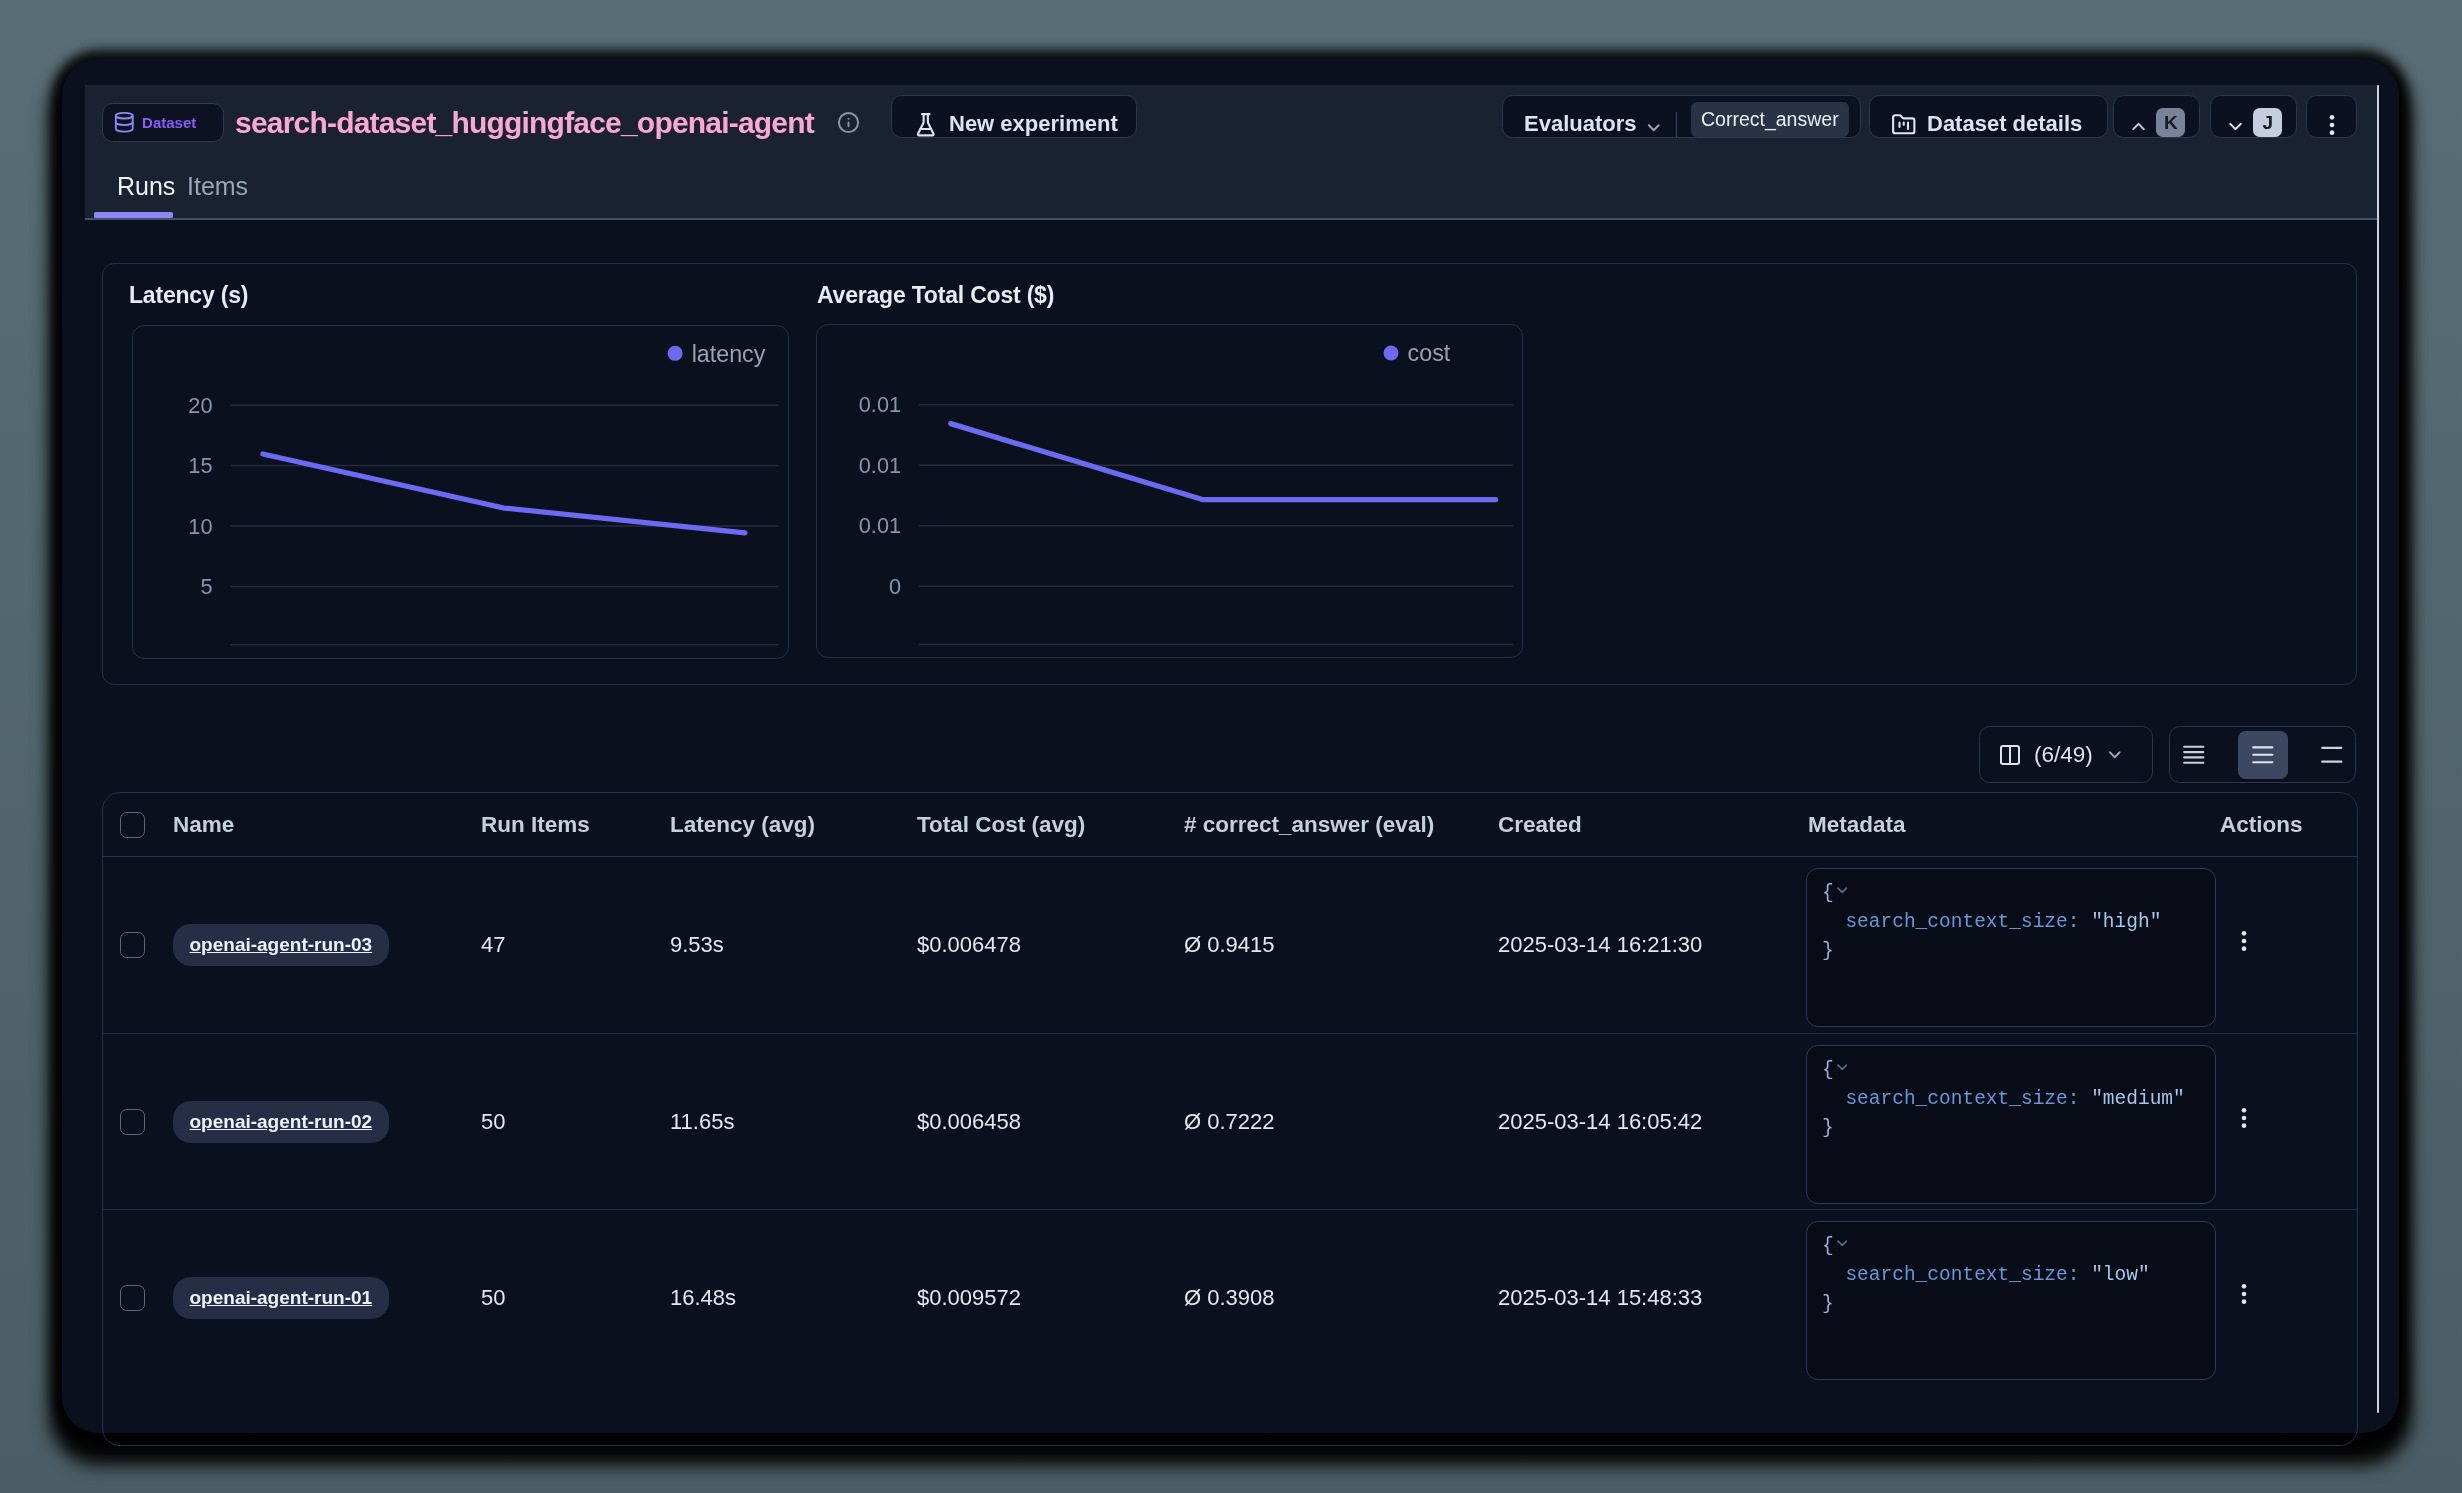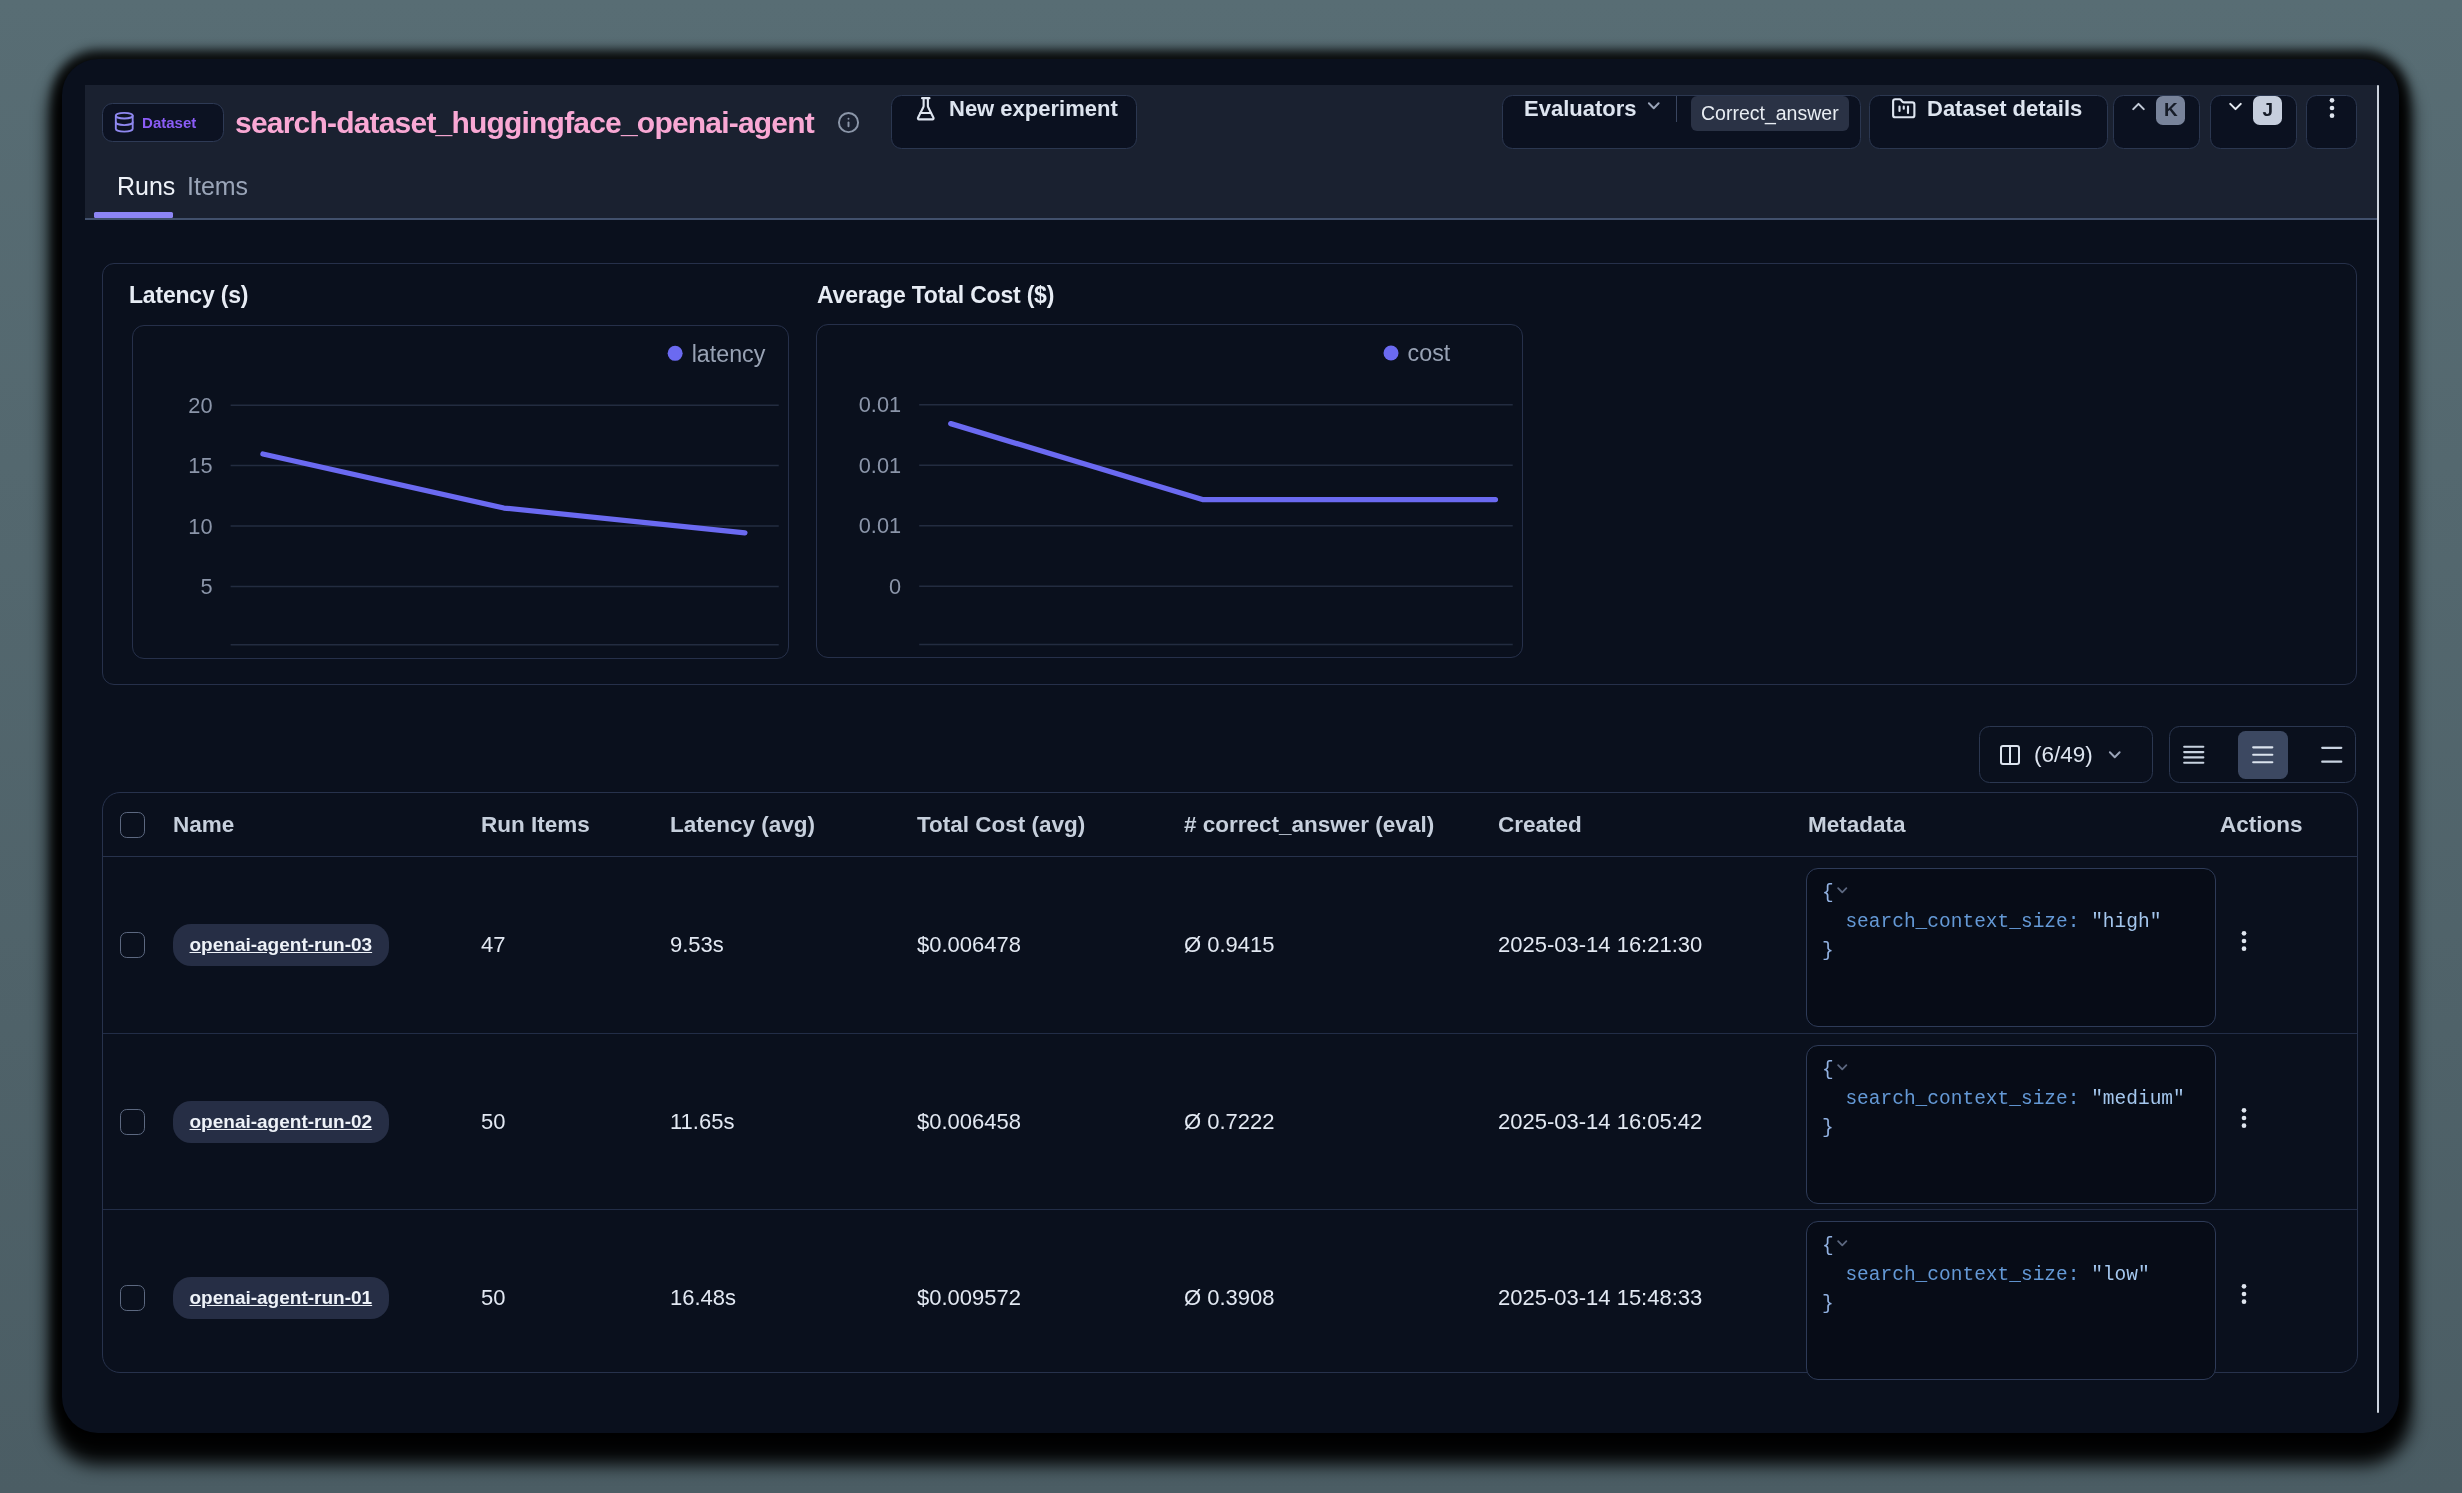--- a/index.html
+++ b/index.html
@@ -28,22 +28,22 @@
     border:1.5px solid #2e3a55; border-radius:10.5px; background:#0c1222;
     display:flex; align-items:center; gap:6.8px; padding-left:9.8px;
   }
   .badge span { color:#8b5cf6; font-size:15px; font-weight:700; }
   .title {
     position:absolute; left:173px; top:44px; height:39px; line-height:39px;
     color:#f9a8d4; font-size:30px; font-weight:700; letter-spacing:-0.8px;
   }
   .info { position:absolute; left:775px; top:52px; }
   .hbtn {
-    position:absolute; top:36px; height:54px; border:1.5px solid #2b3750;
-    border-radius:10.5px; background:#0b1120; display:flex; align-items:flex-start;
+    position:absolute; top:36px; height:43px; border:1.5px solid #2b3750;
+    border-radius:10.5px; background:#0b1120; display:flex; align-items:flex-end;
     color:#dde4ef; font-size:22px; font-weight:600; white-space:nowrap;
   }
   .chip {
     background:#2a3245; border-radius:6px; color:#e8edf3; font-weight:400;
     font-size:19.5px; display:flex; align-items:center; height:35px; padding:0 10.5px; white-space:nowrap;
   }
   .vdiv { width:1.5px; height:25.5px; background:#3a4660; }
   .key {
     border-radius:6.8px; width:28.6px; height:28.6px; display:flex;
     align-items:center; justify-content:center; font-size:19px; font-weight:700;
@@ -57,21 +57,21 @@
   }
   .ctitle { position:absolute; color:#e7ecf4; font-size:23px; font-weight:700; letter-spacing:-0.2px; }
   .chartbox { position:absolute; border:1.5px solid #26304a; border-radius:12px; }
 
   .toolbtn {
     position:absolute; top:667px; height:57px; border:1.5px solid #2b3750;
     border-radius:10.5px; background:transparent; display:flex; align-items:center;
   }
 
   .table {
-    position:absolute; left:40px; top:733px; width:2256px; height:581px;
+    position:absolute; left:40px; top:733px; width:2256px; height:654px;
     border:1.5px solid #27324c; border-radius:18px;
   }
   .thead { position:absolute; left:0; top:0; width:100%; height:64px; border-bottom:1.5px solid #27324c; }
   .th { position:absolute; color:#c6cfdc; font-size:22.5px; font-weight:600; top:0; height:64px; line-height:64px; }
   .row { position:absolute; left:0; width:100%; height:176px; }
   .rsep { border-top:1.5px solid #222d47; }
   .cell { position:absolute; color:#e2e8f2; font-size:22px; top:50%; transform:translateY(-50%); }
   .cb { position:absolute; left:16.5px; width:25.5px; height:25.5px; border:1.9px solid #5c6880; border-radius:6.8px; }
   .namebadge {
     position:absolute; left:70px; top:50%; transform:translateY(-50%);

